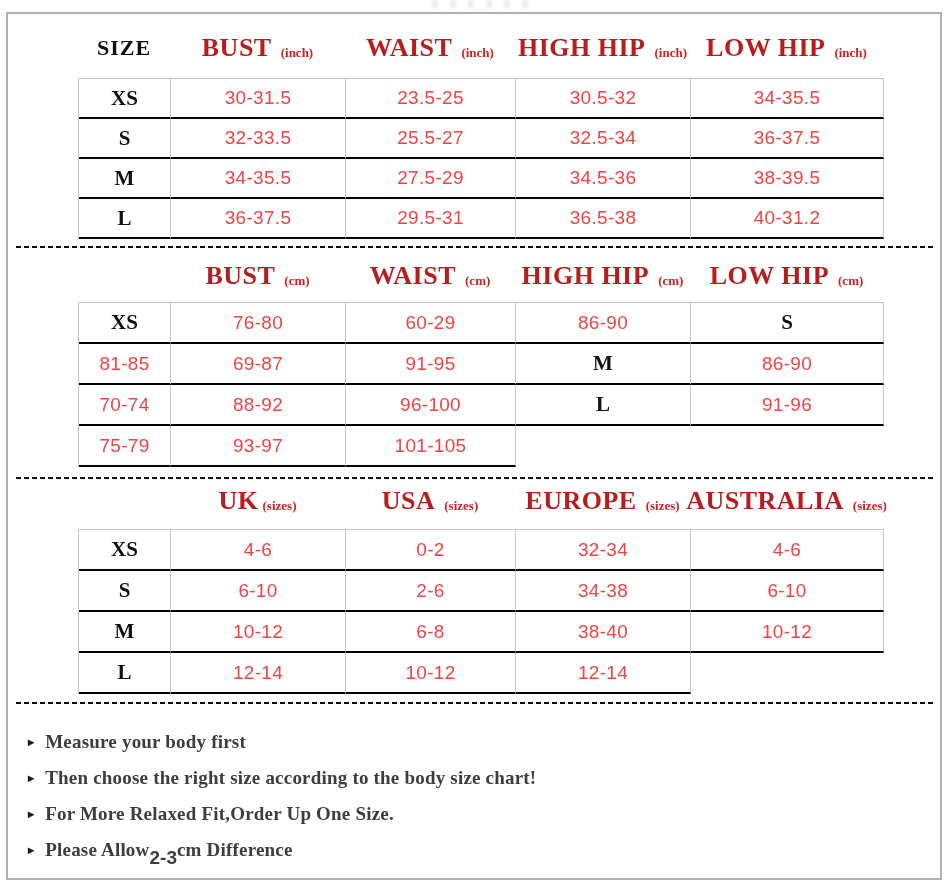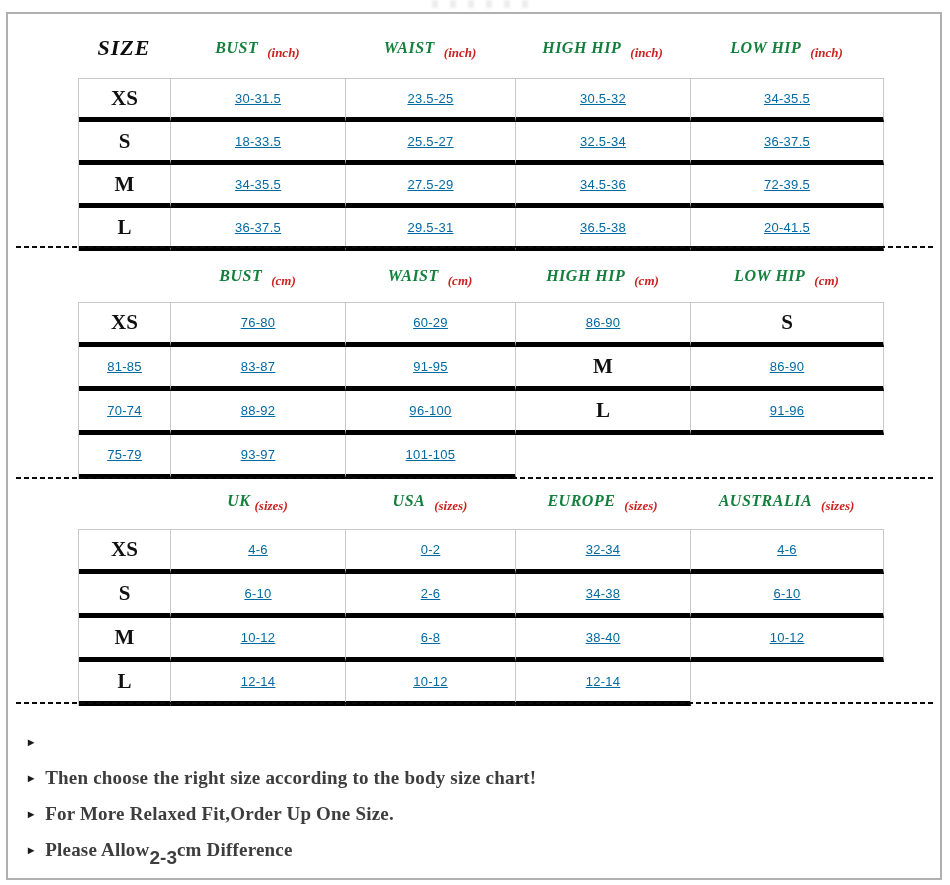--- a/index.html
+++ b/index.html
@@ -11,39 +11,39 @@
     position:absolute;left:6px;top:12px;width:932px;height:864px;
     border:2px solid #b0b0b0;background:#ffffff;
   }
   .artifact{
     position:absolute;left:432px;top:0;width:100px;height:8px;
     background:repeating-linear-gradient(90deg,#d9d9d9 0 6px,transparent 6px 18px);
     opacity:.45;filter:blur(1px);
   }
   .hdr-row{
     position:absolute;left:78px;width:805px;height:40px;
-    display:grid;grid-template-columns:92px 175px 170px 175px 193px;font-style:italic;
+    display:grid;grid-template-columns:92px 175px 170px 175px 193px;
   }
   .hcell{display:flex;align-items:center;justify-content:center;}
-  .hname{font-weight:bold;font-size:16px;letter-spacing:.5px;color:#15803d;}
+  .hname{font-weight:bold;font-size:26px;letter-spacing:.5px;color:#b91c1c;}
   .hunit{font-weight:bold;font-size:13px;position:relative;top:5px;margin-left:9px;}
   .size-h{font-weight:bold;font-size:22px;letter-spacing:1px;color:#0e0e0e;}
   .grid{
     position:absolute;left:78px;width:805px;
     display:grid;grid-template-columns:92px 175px 170px 175px 193px;
     border-top:1px solid #c9c9c9;border-left:1px solid #c9c9c9;
     background:#fff;
   }
   .cell{
-    border-right:1px solid #c9c9c9;border-bottom:5px solid #000000;
+    border-right:1px solid #c9c9c9;border-bottom:2px solid #000000;
     display:flex;align-items:center;justify-content:center;
   }
   .g1 .cell{height:38px;} .g2 .cell{height:39px;} .g3 .cell{height:39px;}
   .size-cell{font-family:"Liberation Serif", serif;font-weight:bold;font-size:21px;color:#101010;}
-  .val{font-family:"Liberation Sans", sans-serif;font-size:13px;color:#0369a1;letter-spacing:.3px;text-decoration:underline;}
+  .val{font-family:"Liberation Sans", sans-serif;font-size:19px;color:#ef4444;letter-spacing:.3px;}
   .dash{
     position:absolute;left:16px;width:918px;height:2px;
     background:repeating-linear-gradient(90deg,#0a0a0a 0 5px,transparent 5px 8px);
   }
   .notes{position:absolute;left:28px;top:729px;width:880px;list-style:none;margin:0;padding:0;}
   .note{
     height:26px;margin-bottom:10px;display:flex;align-items:center;
     font-weight:bold;font-size:19px;color:#3d3d3d;letter-spacing:.2px;
   }
   .bullet{font-size:12px;color:#1a1a1a;margin-right:11px;line-height:1;}
@@ -74,34 +74,34 @@
       <span class="hunit" style="color:#cc2222">(inch)</span>
     </div>
 </div>
 <div class="grid g1" style="top:78px;">
   <div class="cell size-cell">XS</div>
   <div class="cell val">30-31.5</div>
   <div class="cell val">23.5-25</div>
   <div class="cell val">30.5-32</div>
   <div class="cell val">34-35.5</div>
   <div class="cell size-cell">S</div>
-  <div class="cell val">18-33.5</div>
+  <div class="cell val">32-33.5</div>
   <div class="cell val">25.5-27</div>
   <div class="cell val">32.5-34</div>
   <div class="cell val">36-37.5</div>
   <div class="cell size-cell">M</div>
   <div class="cell val">34-35.5</div>
   <div class="cell val">27.5-29</div>
   <div class="cell val">34.5-36</div>
-  <div class="cell val">72-39.5</div>
+  <div class="cell val">38-39.5</div>
   <div class="cell size-cell">L</div>
   <div class="cell val">36-37.5</div>
   <div class="cell val">29.5-31</div>
   <div class="cell val">36.5-38</div>
-  <div class="cell val">20-41.5</div>
+  <div class="cell val">40-31.2</div>
 </div>
 
 <div class="dash" style="top:246px;"></div>
 
 <div class="hdr-row" style="top:256px;">
   <div class="hcell size-h"></div>
   <div class="hcell">
       <span class="hname">BUST</span>
       <span class="hunit" style="color:#cc2222">(cm)</span>
     </div>
@@ -118,21 +118,21 @@
       <span class="hunit" style="color:#cc2222">(cm)</span>
     </div>
 </div>
 <div class="grid g2" style="top:302px;">
   <div class="cell size-cell">XS</div>
   <div class="cell val">76-80</div>
   <div class="cell val">60-29</div>
   <div class="cell val">86-90</div>
   <div class="cell size-cell">S</div>
   <div class="cell val">81-85</div>
-  <div class="cell val">83-87</div>
+  <div class="cell val">69-87</div>
   <div class="cell val">91-95</div>
   <div class="cell size-cell">M</div>
   <div class="cell val">86-90</div>
   <div class="cell val">70-74</div>
   <div class="cell val">88-92</div>
   <div class="cell val">96-100</div>
   <div class="cell size-cell">L</div>
   <div class="cell val">91-96</div>
   <div class="cell val">75-79</div>
   <div class="cell val">93-97</div>
@@ -180,20 +180,21 @@
   <div class="cell val">12-14</div>
   <div class="cell val">10-12</div>
   <div class="cell val">12-14</div>
 </div>
 
 <div class="dash" style="top:702px;"></div>
 
 <ul class="notes">
   <li class="note">
     <span class="bullet">▸</span>
+    <span>Measure your body first</span>
   </li>
   <li class="note">
     <span class="bullet">▸</span>
     <span>Then choose the right size according to the body size chart!</span>
   </li>
   <li class="note">
     <span class="bullet">▸</span>
     <span>For More Relaxed Fit,Order Up One Size.</span>
   </li>
   <li class="note">

